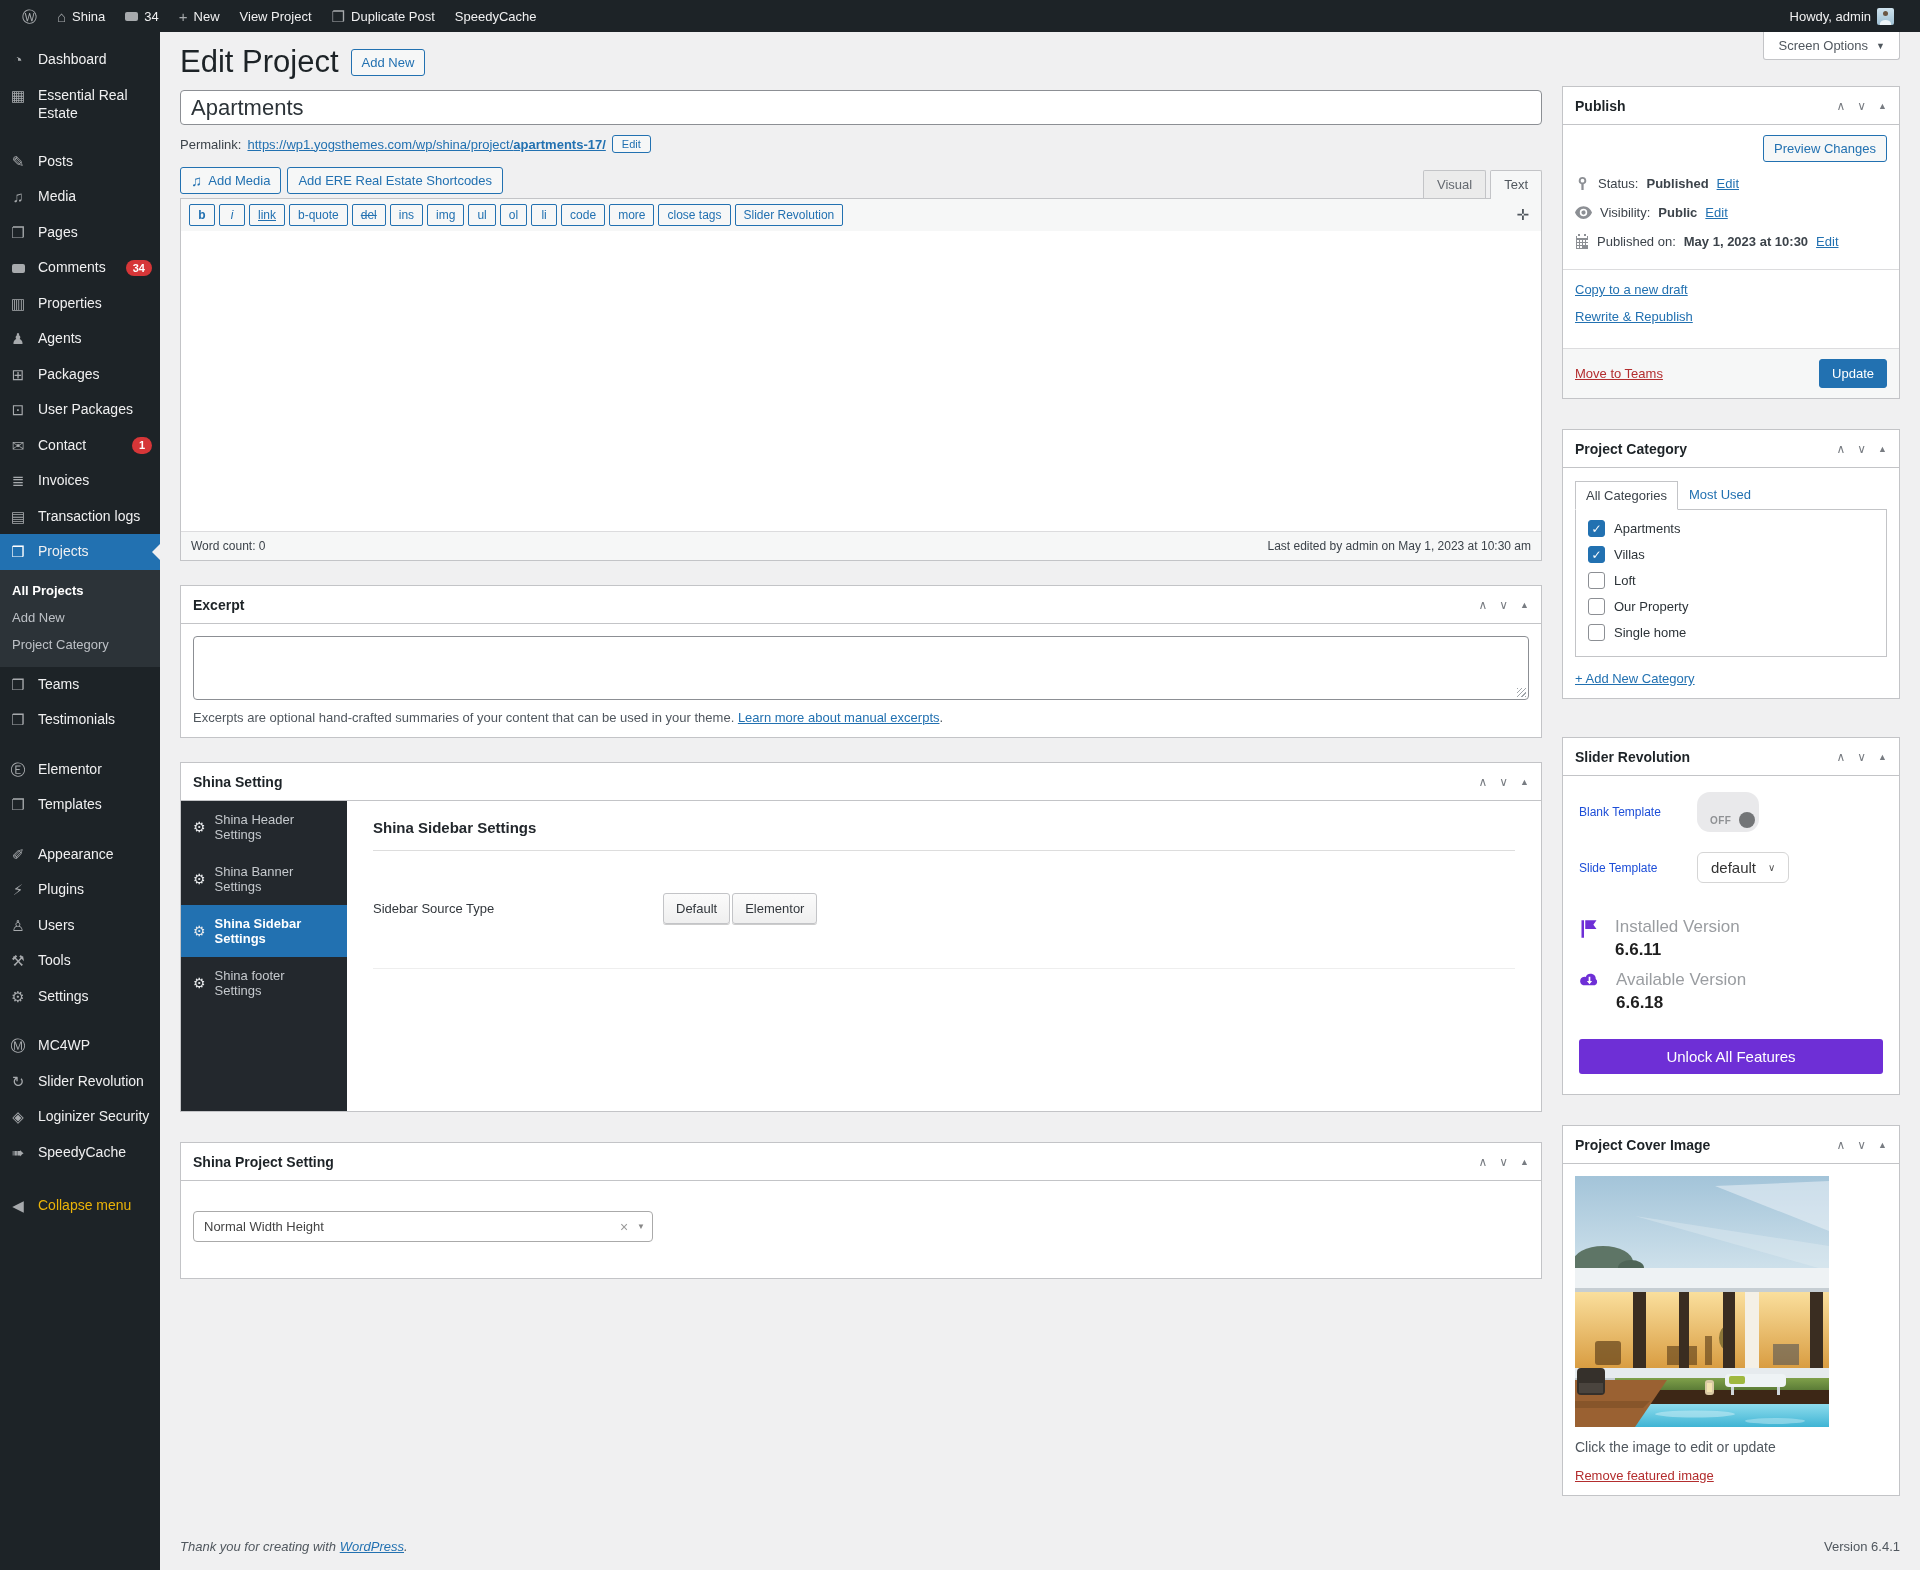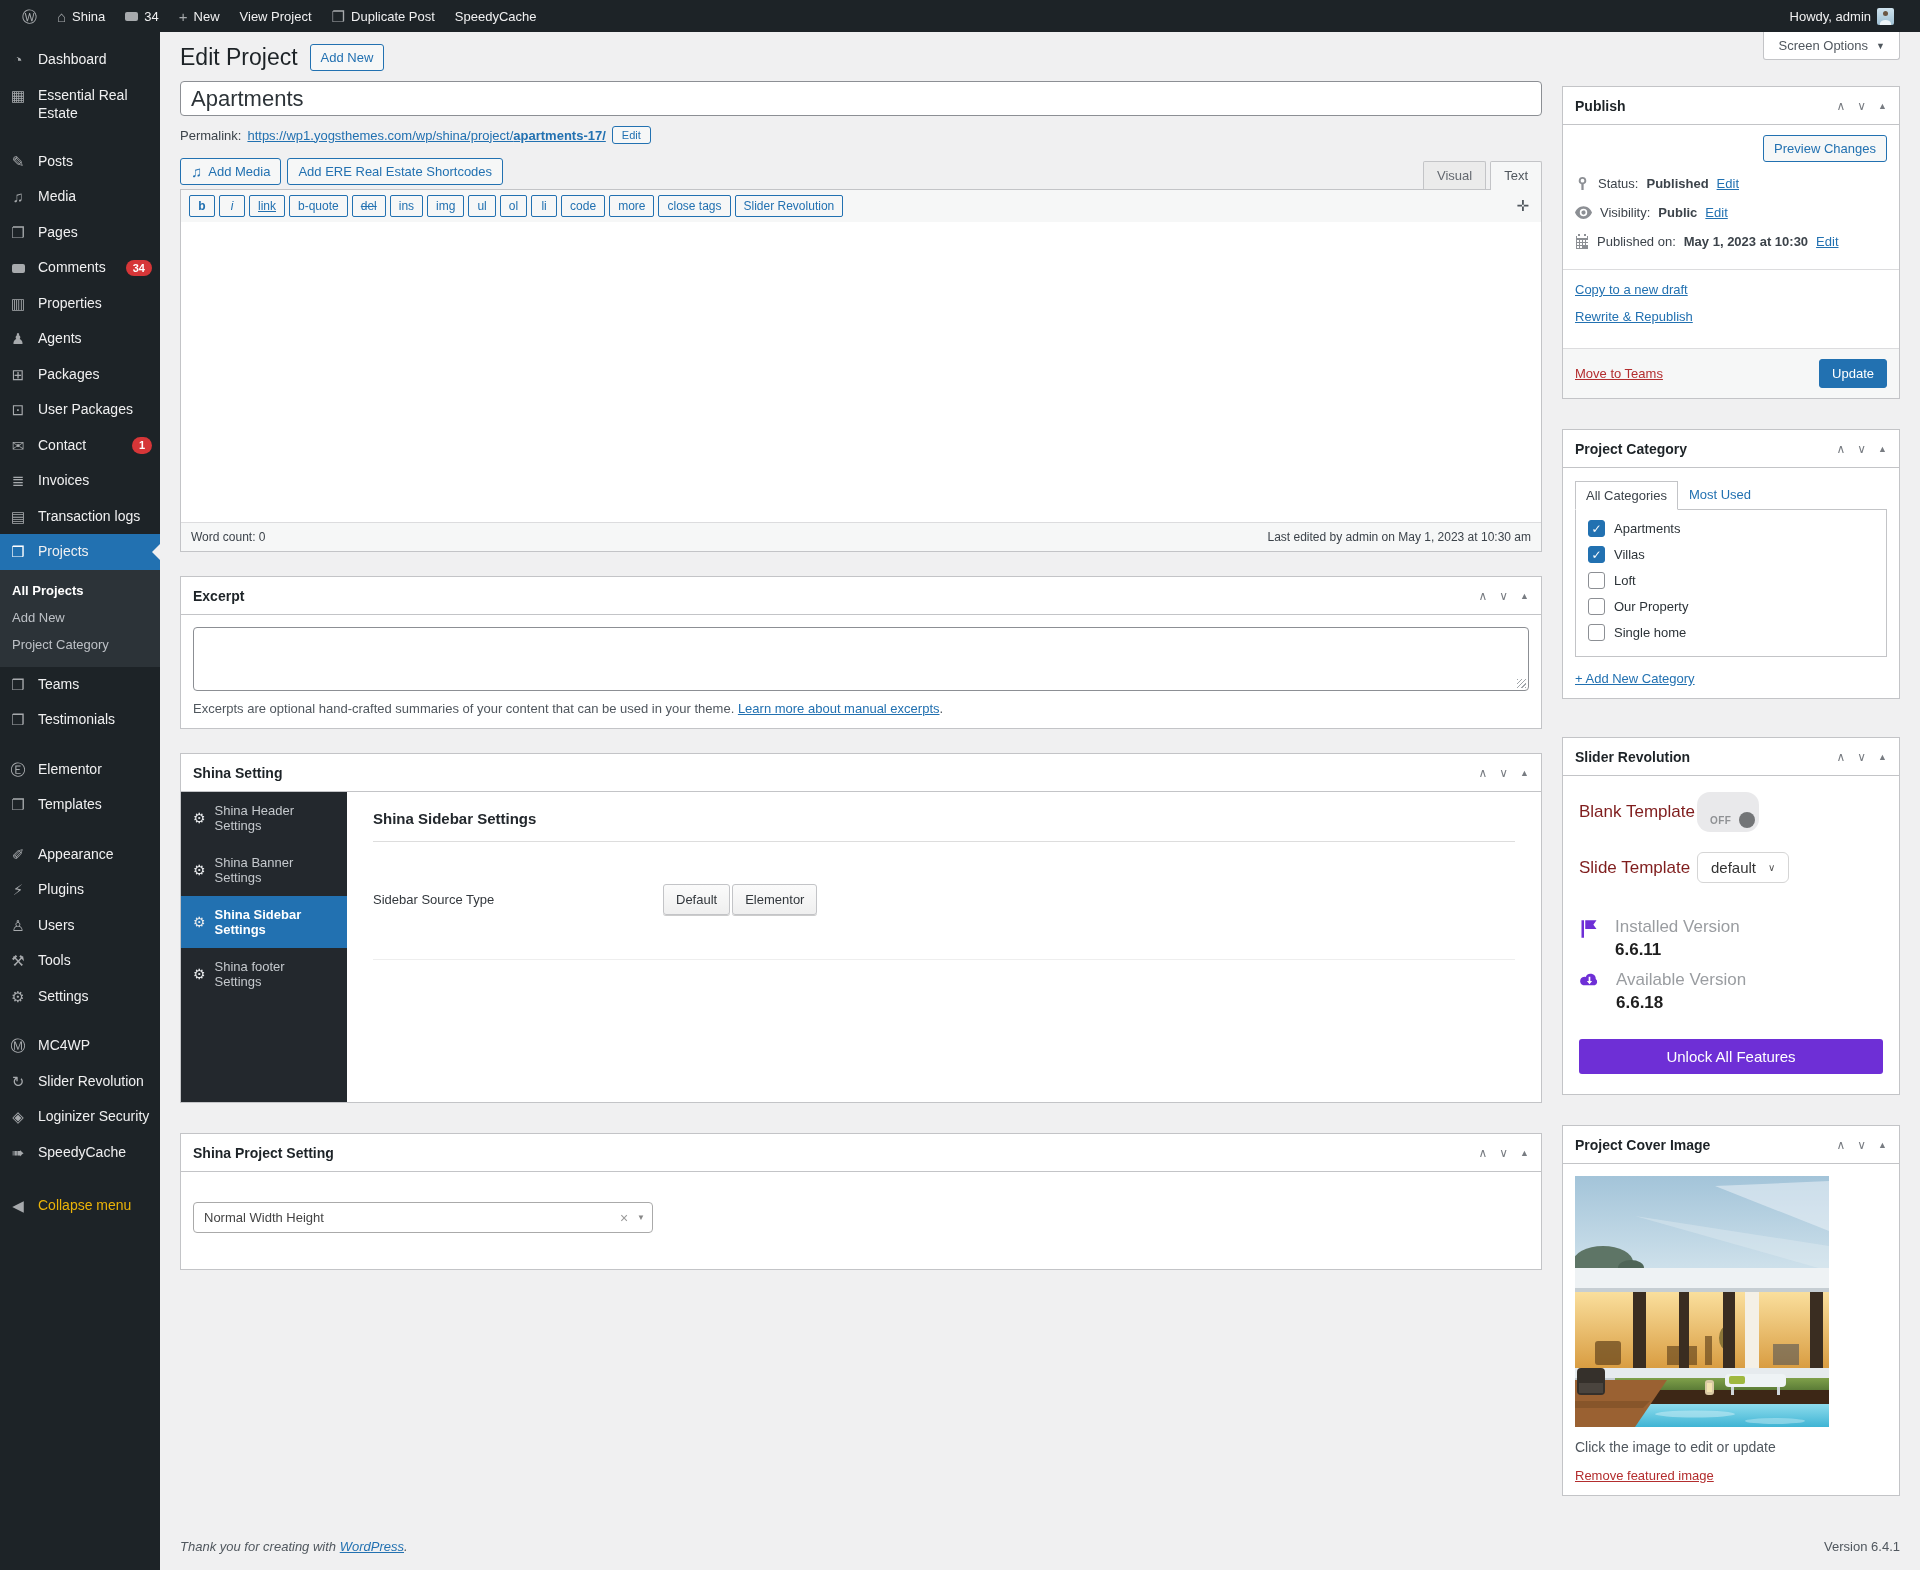--- a/index.html
+++ b/index.html
@@ -41,21 +41,21 @@
 
   
   .content { flex:1; position:relative; padding:10px 20px 0; display:flex; flex-direction:column; background:#f0f0f1; }
   .screen-options { position:absolute; top:0; right:20px; background:#fff; border:1px solid #c3c4c7; border-top:none; border-radius:0 0 3px 3px; padding:6px 14px; color:#50575e; display:flex; align-items:center; gap:8px; cursor:pointer; }
   .screen-options .caret { font-size:9px; color:#50575e; }
   .content-columns { display:flex; gap:20px; align-items:flex-start; }
   .main-col { flex:1; min-width:0; }
   .side-col { width:338px; flex-shrink:0; margin-top:44px; }
 
   .page-title-row { display:flex; align-items:center; gap:12px; padding:2px 0 4px; }
-  h1.page-title { font-size:23px; font-weight:400; color:#1d2327; }
+  h1.page-title { font-size:31px; font-weight:400; color:#1d2327; }
   .page-title-action { border:1px solid #2271b1; color:#2271b1; background:#f6f7f7; padding:5px 10px; border-radius:3px; font-size:13px; cursor:pointer; text-decoration:none; }
 
   .title-input { width:100%; margin-top:6px; height:35px; padding:3px 10px; font-size:22px; color:#2c3338; border:1px solid #8c8f94; border-radius:4px; background:#fff; font-family:inherit; }
 
   .permalink-row { margin-top:10px; display:flex; align-items:center; gap:6px; }
   .permalink-row .slug { font-weight:700; }
   .button-small { border:1px solid #2271b1; color:#2271b1; background:#f6f7f7; border-radius:3px; padding:2px 9px; font-size:11px; cursor:pointer; }
 
   .editor-block { margin-top:14px; }
   .editor-tools { display:flex; justify-content:space-between; align-items:flex-end; }
@@ -129,21 +129,21 @@
   .cat-tab.link { color:#2271b1; }
   .cat-box { border:1px solid #c3c4c7; padding:10px 12px; height:148px; overflow:hidden; position:relative; z-index:1; }
   .cat-item { display:flex; align-items:center; gap:9px; margin-bottom:9px; color:#2c3338; }
   .cb { width:17px; height:17px; border:1px solid #8c8f94; border-radius:3px; background:#fff; flex-shrink:0; display:flex; align-items:center; justify-content:center; cursor:pointer; }
   .cb.checked { background:#2271b1; border-color:#2271b1; color:#fff; font-size:12px; font-weight:700; }
   .cat-add { margin-top:14px; }
 
   
   .sr-body { padding:16px 16px 20px; }
   .sr-row { display:flex; align-items:center; margin-bottom:20px; }
-  .sr-label { width:118px; color:#7f1d1d; font-size:17px; }
+  .sr-label { width:118px; color:#1d4ed8; font-size:12px; }
   .sr-toggle { display:inline-flex; align-items:center; gap:8px; background:#e9e9eb; border-radius:13px; padding:20px 4px 4px 13px; font-size:10px; font-weight:700; color:#8f9194; letter-spacing:.4px; cursor:pointer; }
   .sr-knob { width:16px; height:16px; border-radius:50%; background:#737577; }
   .sr-select { display:inline-flex; align-items:center; gap:12px; border:1px solid #d5d5d5; border-radius:6px; padding:6px 13px; color:#333; font-size:15px; cursor:pointer; }
   .sr-select .sel-caret { font-size:10px; color:#555; }
   .sr-versions { margin-top:34px; }
   .sr-ver { display:flex; gap:16px; margin-bottom:10px; }
   .sr-ver svg { flex-shrink:0; margin-top:2px; }
   .sr-ver-label { color:#9a9da1; font-size:17px; }
   .sr-ver-num { color:#1e1e1e; font-size:17px; font-weight:700; margin-top:3px; }
   .sr-unlock { margin-top:26px; width:100%; background:#6e2fd6; color:#fff; text-align:center; border-radius:3px; padding:9px 0; font-size:15px; cursor:pointer; }

